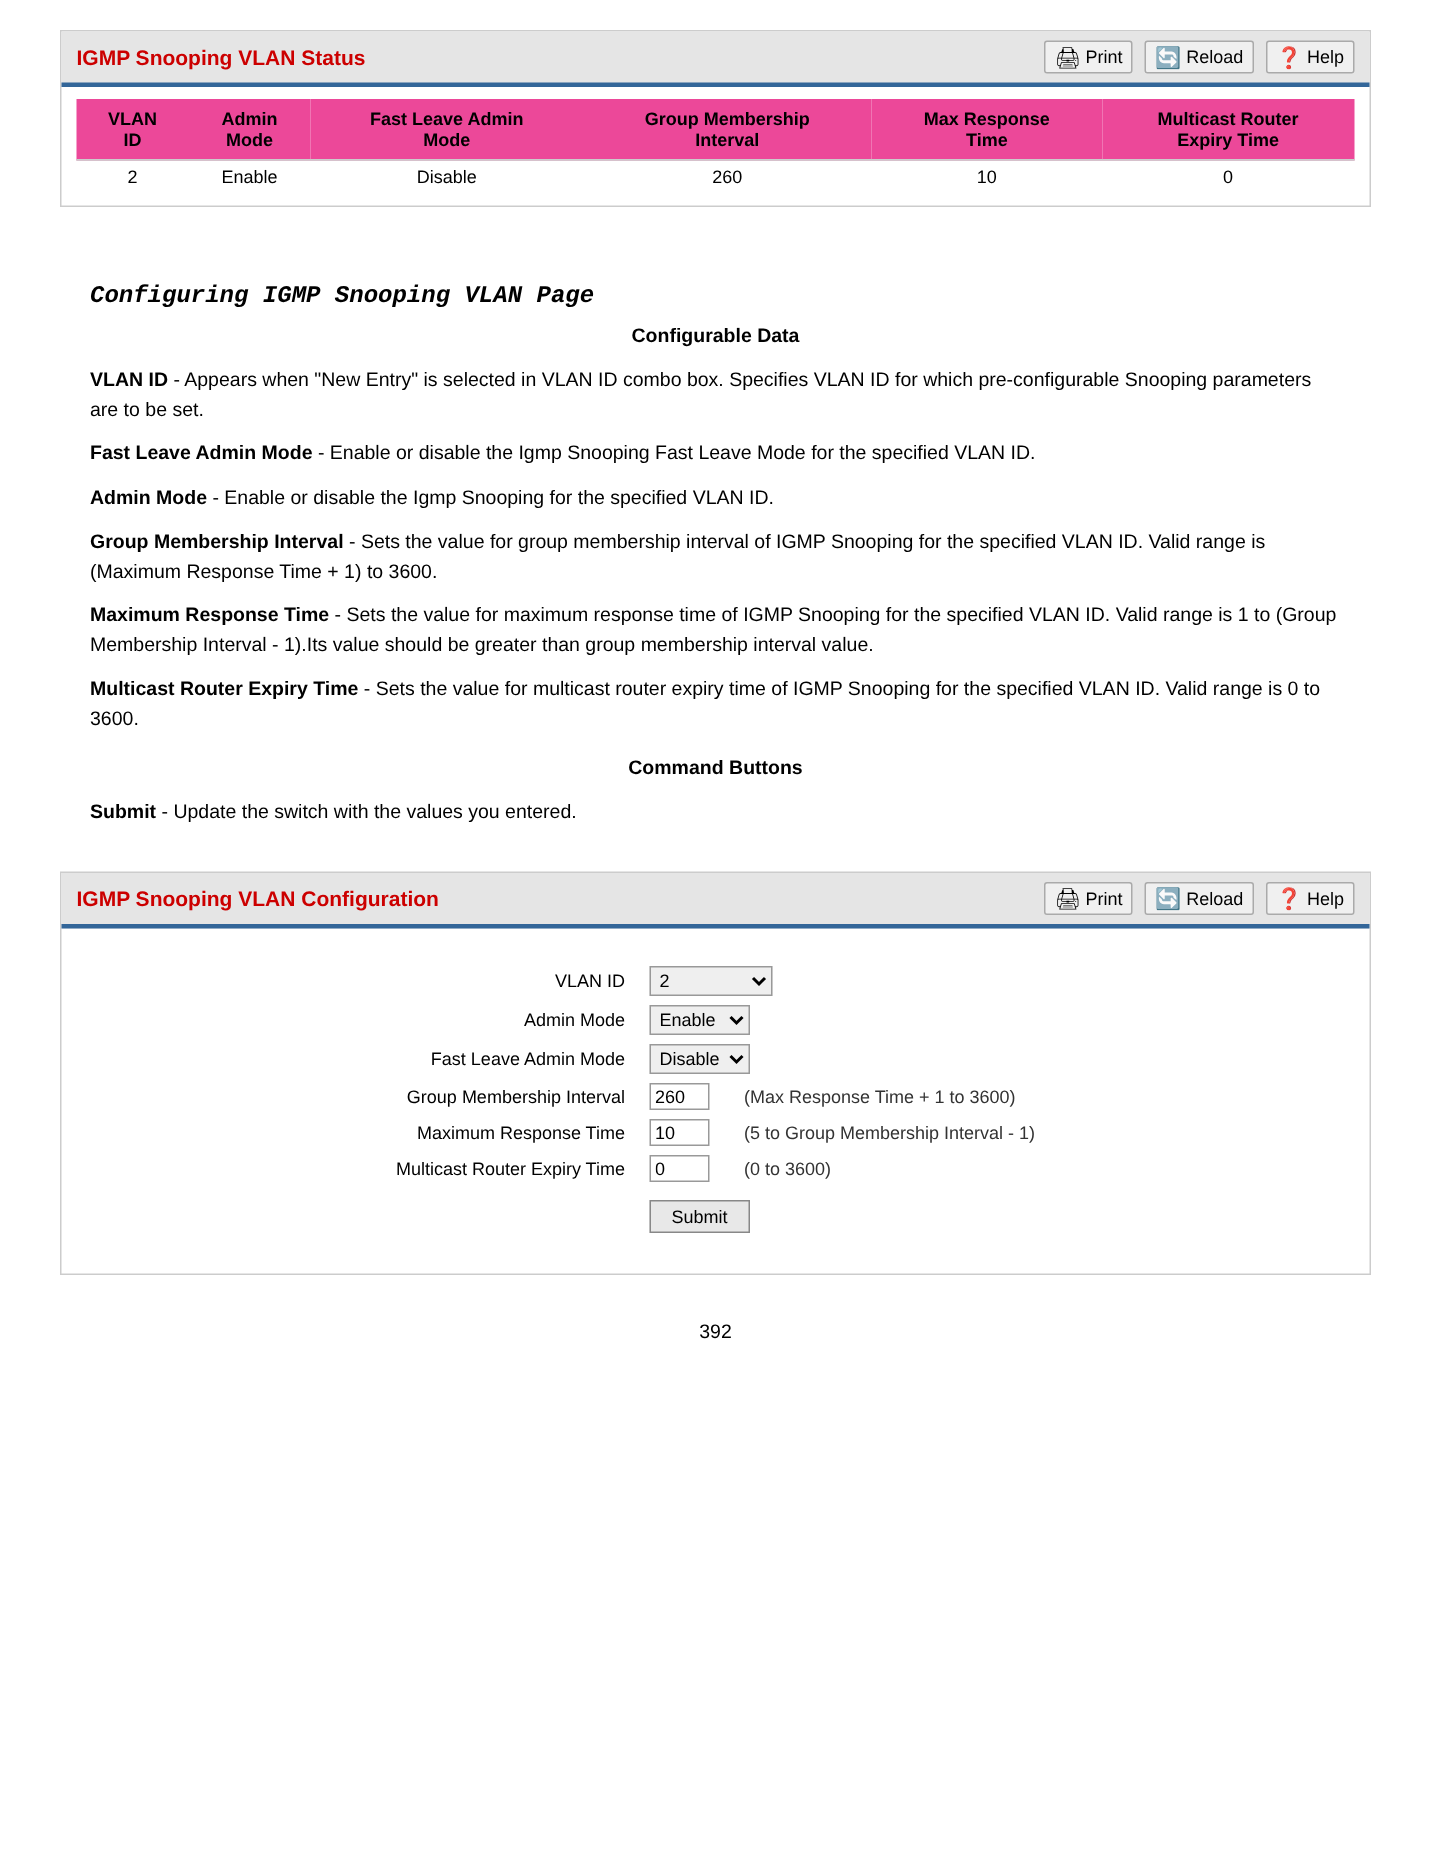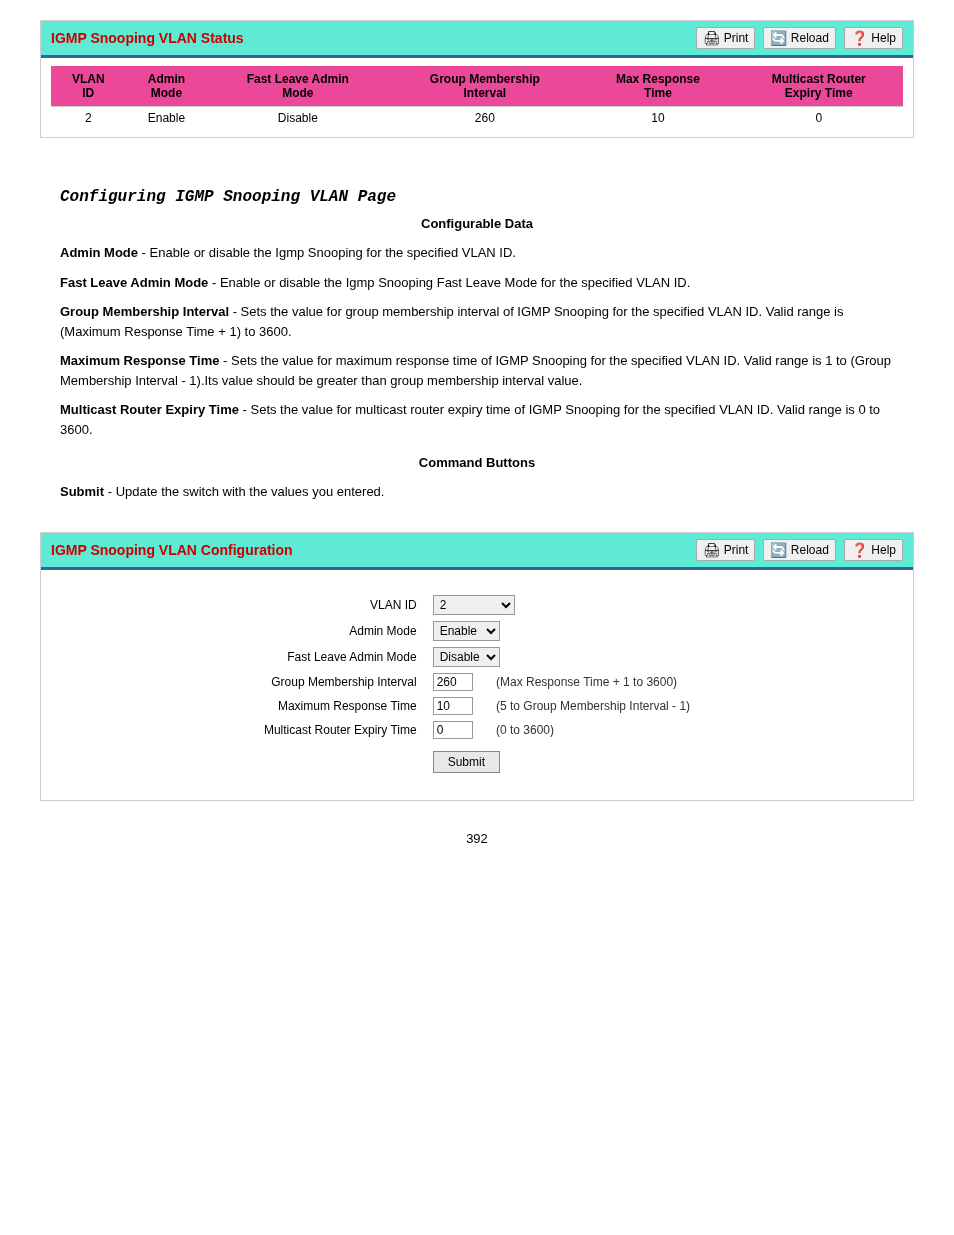--- a/index.html
+++ b/index.html
@@ -16,21 +16,21 @@
     
     .panel {
       border: 1px solid #ccc;
       margin-bottom: 30px;
     }
     .panel-header {
       display: flex;
       align-items: center;
       justify-content: space-between;
       padding: 6px 10px;
-      background: #5eead4;
+      background: #e5e5e5;
       border-bottom: 3px solid #336699;
     }
     .panel-title {
       color: #cc0000;
       font-size: 14px;
       font-weight: bold;
     }
     .panel-actions {
       display: flex;
       gap: 8px;
@@ -194,22 +194,23 @@
         </tbody>
     </table>
   </div>
 </div>
 
 <div class="content-area">
   <div class="section-title">Configuring IGMP Snooping VLAN Page</div>
   <div class="subsection-title">Configurable Data</div>
 
   <div id="field-descriptions">
+      <div class="description-block"><span class="term">VLAN ID</span><span> - Appears when "New Entry" is selected in VLAN ID combo box. Specifies VLAN ID for which pre-configurable Snooping parameters are to be set.</span></div>
+      <div class="description-block"><span class="term">Fast Leave Admin Mode</span><span> - Enable or disable the Igmp Snooping Fast Leave Mode for the specified VLAN ID.</span></div>
       <div class="description-block"><span class="term">Admin Mode</span><span> - Enable or disable the Igmp Snooping for the specified VLAN ID.</span></div>
-      <div class="description-block"><span class="term">Fast Leave Admin Mode</span><span> - Enable or disable the Igmp Snooping Fast Leave Mode for the specified VLAN ID.</span></div>
       <div class="description-block"><span class="term">Group Membership Interval</span><span> - Sets the value for group membership interval of IGMP Snooping for the specified VLAN ID. Valid range is (Maximum Response Time + 1) to 3600.</span></div>
       <div class="description-block"><span class="term">Maximum Response Time</span><span> - Sets the value for maximum response time of IGMP Snooping for the specified VLAN ID. Valid range is 1 to (Group Membership Interval - 1).Its value should be greater than group membership interval value.</span></div>
       <div class="description-block"><span class="term">Multicast Router Expiry Time</span><span> - Sets the value for multicast router expiry time of IGMP Snooping for the specified VLAN ID. Valid range is 0 to 3600.</span></div>
     </div>
 
   <div class="subsection-title" style="margin-top: 16px;">Command Buttons</div>
 
   <div class="description-block">
     <span class="term">Submit</span>
     <span>- Update the switch with the values you entered.</span>

